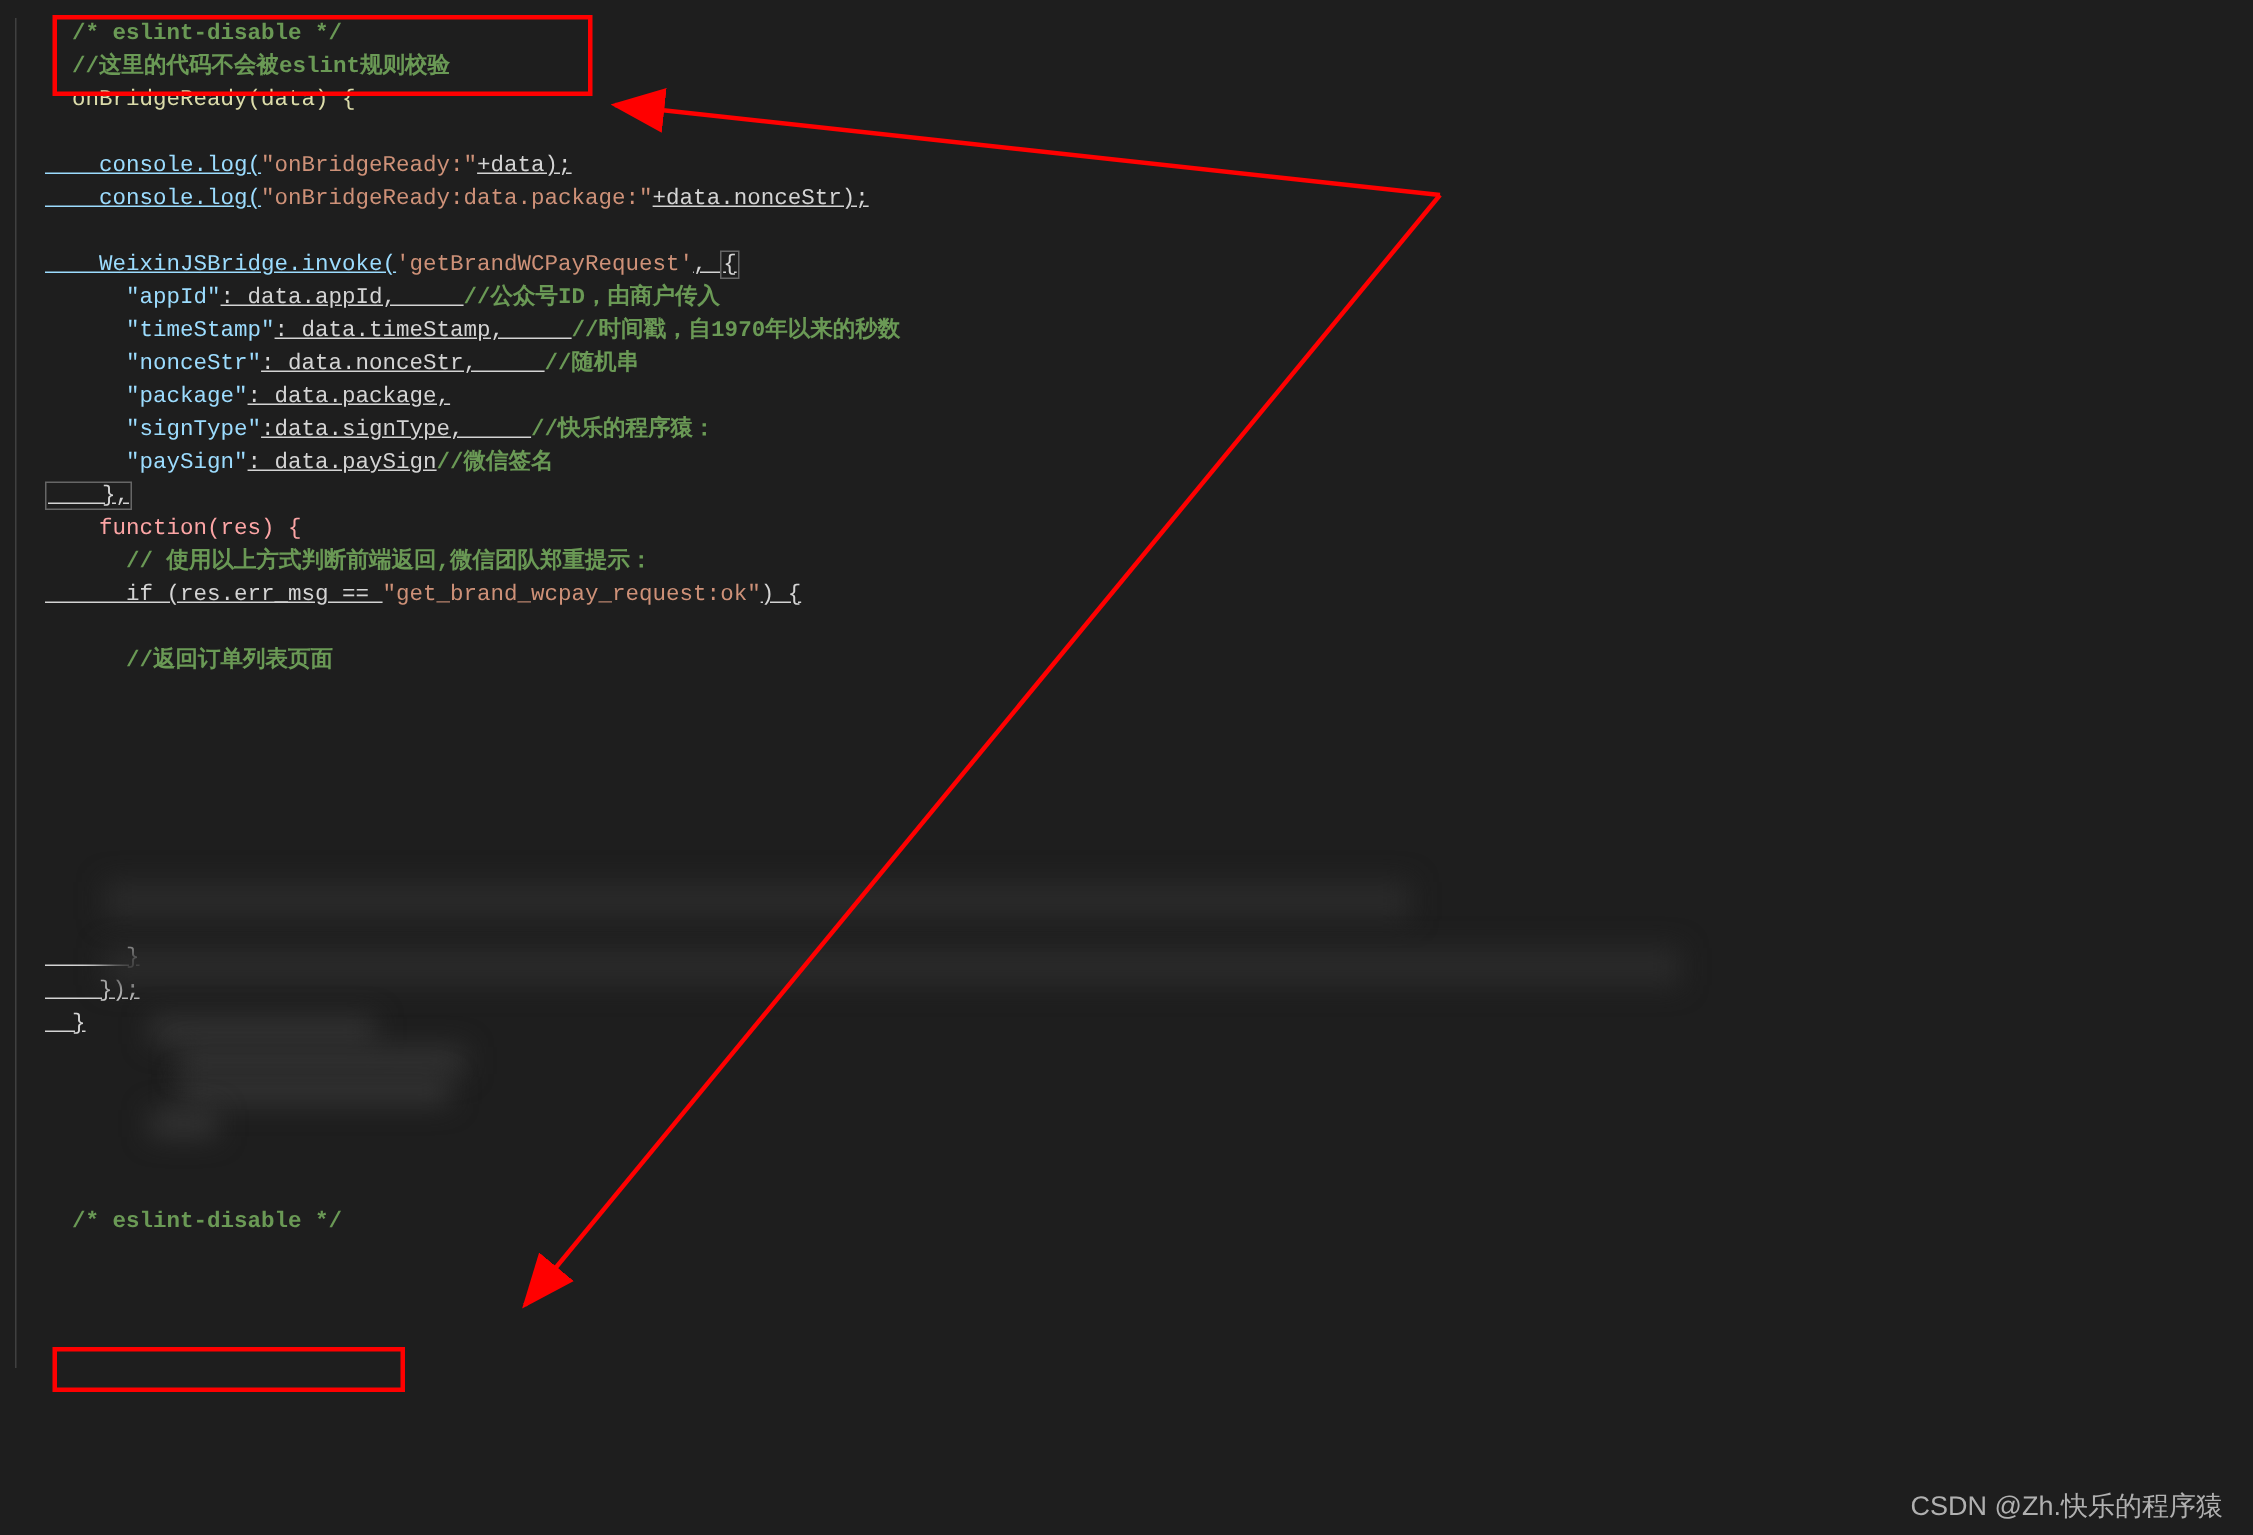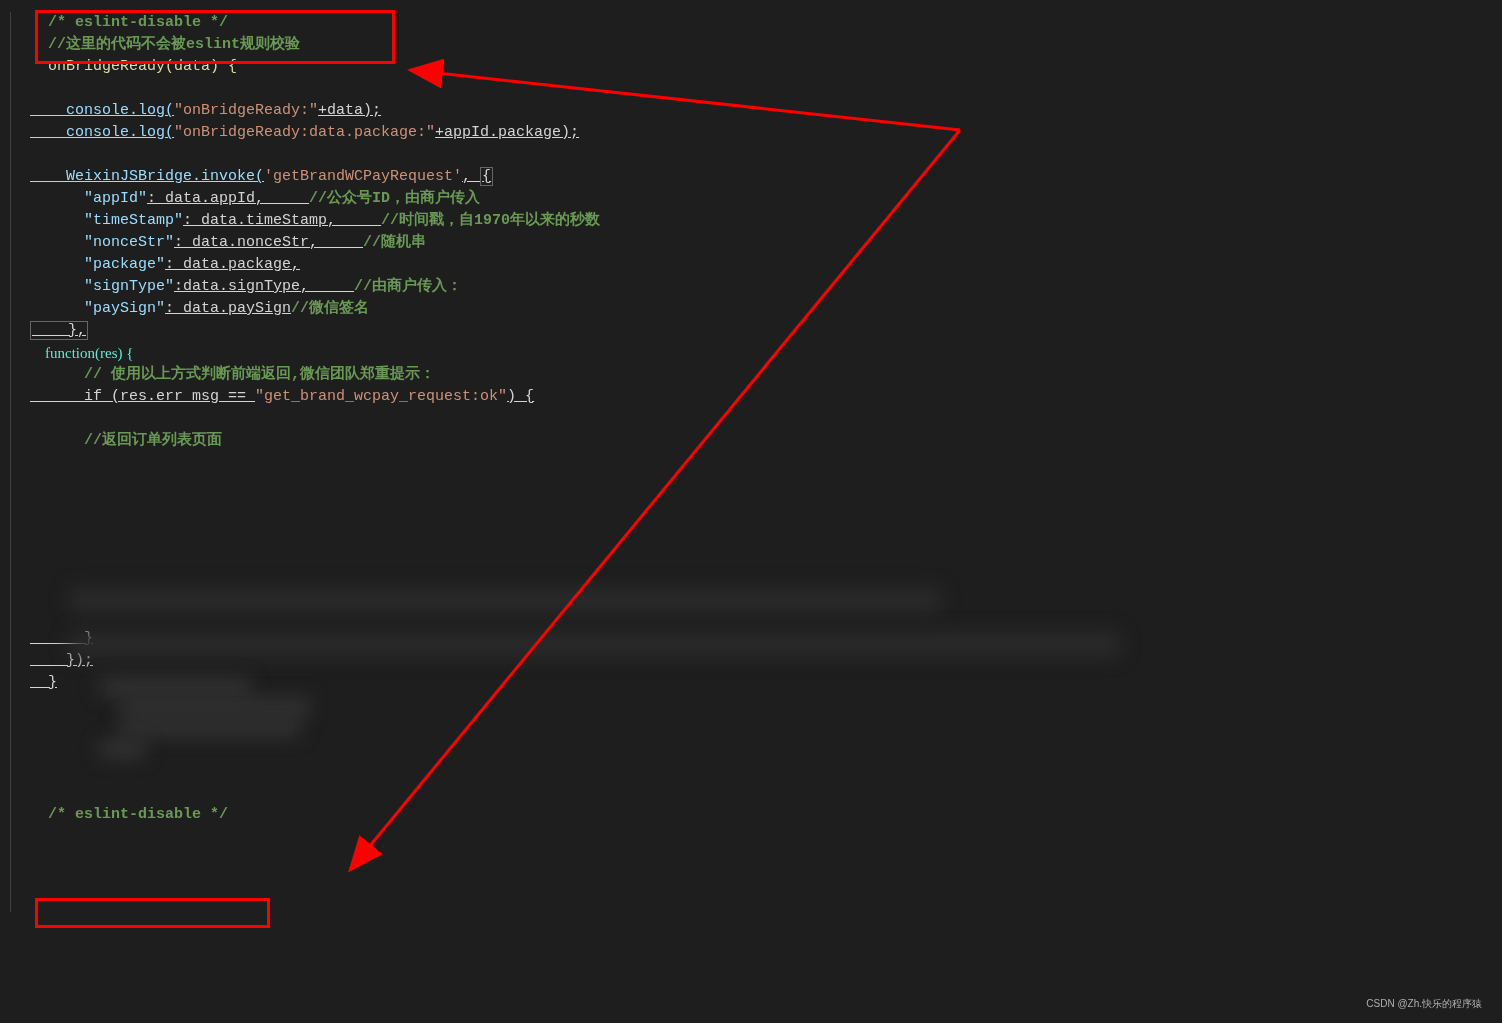--- a/index.html
+++ b/index.html
@@ -22,21 +22,21 @@
     .editor {
       padding: 12px 0 0 30px;
       position: relative;
     }
     .code-line {
       white-space: pre;
       height: 22px;
     }
     .comment { color: #6a9955; font-weight: bold; }
     .string { color: #ce9178; }
-    .keyword { color: #5eead4; font-family: Liberation Serif, serif; }
+    .keyword { color: #fca5a5; }
     .function-name { color: #dcdcaa; }
     .punct { color: #d4d4d4; text-decoration: underline; }
     .property { color: #9cdcfe; }
     .variable { color: #9cdcfe; text-decoration: underline; }
     .highlight-box {
       border: 3px solid #ff0000;
       background: transparent;
       position: absolute;
       z-index: 5;
     }
@@ -75,21 +75,21 @@
     .bracket-highlight {
       border: 1px solid #666;
       padding: 0 1px;
     }
     .watermark {
       position: absolute;
       bottom: 8px;
       right: 20px;
       color: #b0b0b0;
       font-family: sans-serif;
-      font-size: 10px;
+      font-size: 18px;
     }
     .fold-guide {
       position: absolute;
       left: 10px;
       top: 12px;
       width: 1px;
       height: 900px;
       border-left: 1px solid #404040;
     }
   </style>
@@ -97,28 +97,28 @@
 <body>
 
 <div class="fold-guide"></div>
 
 <div class="editor">
   <div class="code-line"><span class="comment">  /* eslint-disable */</span></div>
   <div class="code-line"><span class="comment">  //这里的代码不会被eslint规则校验</span></div>
   <div class="code-line"><span class="function-name">  onBridgeReady(data) {</span></div>
   <div class="code-line"><span></span></div>
   <div class="code-line"><span class="variable">    console.log(</span><span class="string">"onBridgeReady:"</span><span class="punct">+data);</span></div>
-  <div class="code-line"><span class="variable">    console.log(</span><span class="string">"onBridgeReady:data.package:"</span><span class="punct">+appId.package);</span></div>
+  <div class="code-line"><span class="variable">    console.log(</span><span class="string">"onBridgeReady:data.package:"</span><span class="punct">+data.nonceStr);</span></div>
   <div class="code-line"><span></span></div>
   <div class="code-line"><span class="variable">    WeixinJSBridge.invoke(</span><span class="string">'getBrandWCPayRequest'</span><span class="punct">, </span><span class="punct bracket-highlight">{</span></div>
   <div class="code-line"><span class="property">      "appId"</span><span class="punct">: data.appId,     </span><span class="comment">//公众号ID，由商户传入</span></div>
   <div class="code-line"><span class="property">      "timeStamp"</span><span class="punct">: data.timeStamp,     </span><span class="comment">//时间戳，自1970年以来的秒数</span></div>
   <div class="code-line"><span class="property">      "nonceStr"</span><span class="punct">: data.nonceStr,     </span><span class="comment">//随机串</span></div>
   <div class="code-line"><span class="property">      "package"</span><span class="punct">: data.package,</span></div>
-  <div class="code-line"><span class="property">      "signType"</span><span class="punct">:data.signType,     </span><span class="comment">//由商户传入：</span></div>
+  <div class="code-line"><span class="property">      "signType"</span><span class="punct">:data.signType,     </span><span class="comment">//快乐的程序猿：</span></div>
   <div class="code-line"><span class="property">      "paySign"</span><span class="punct">: data.paySign</span><span class="comment">//微信签名</span></div>
   <div class="code-line"><span class="punct bracket-highlight">    },</span></div>
   <div class="code-line"><span class="keyword">    function(res) {</span></div>
   <div class="code-line"><span class="comment">      // 使用以上方式判断前端返回,微信团队郑重提示：</span></div>
   <div class="code-line"><span class="punct">      if (res.err_msg == </span><span class="string">"get_brand_wcpay_request:ok"</span><span class="punct">) {</span></div>
   <div class="code-line"><span></span></div>
   <div class="code-line"><span class="comment">      //返回订单列表页面</span></div>
   <div class="code-line"><span></span></div>
   <div class="code-line"><span></span></div>
   <div class="code-line"><span></span></div>

